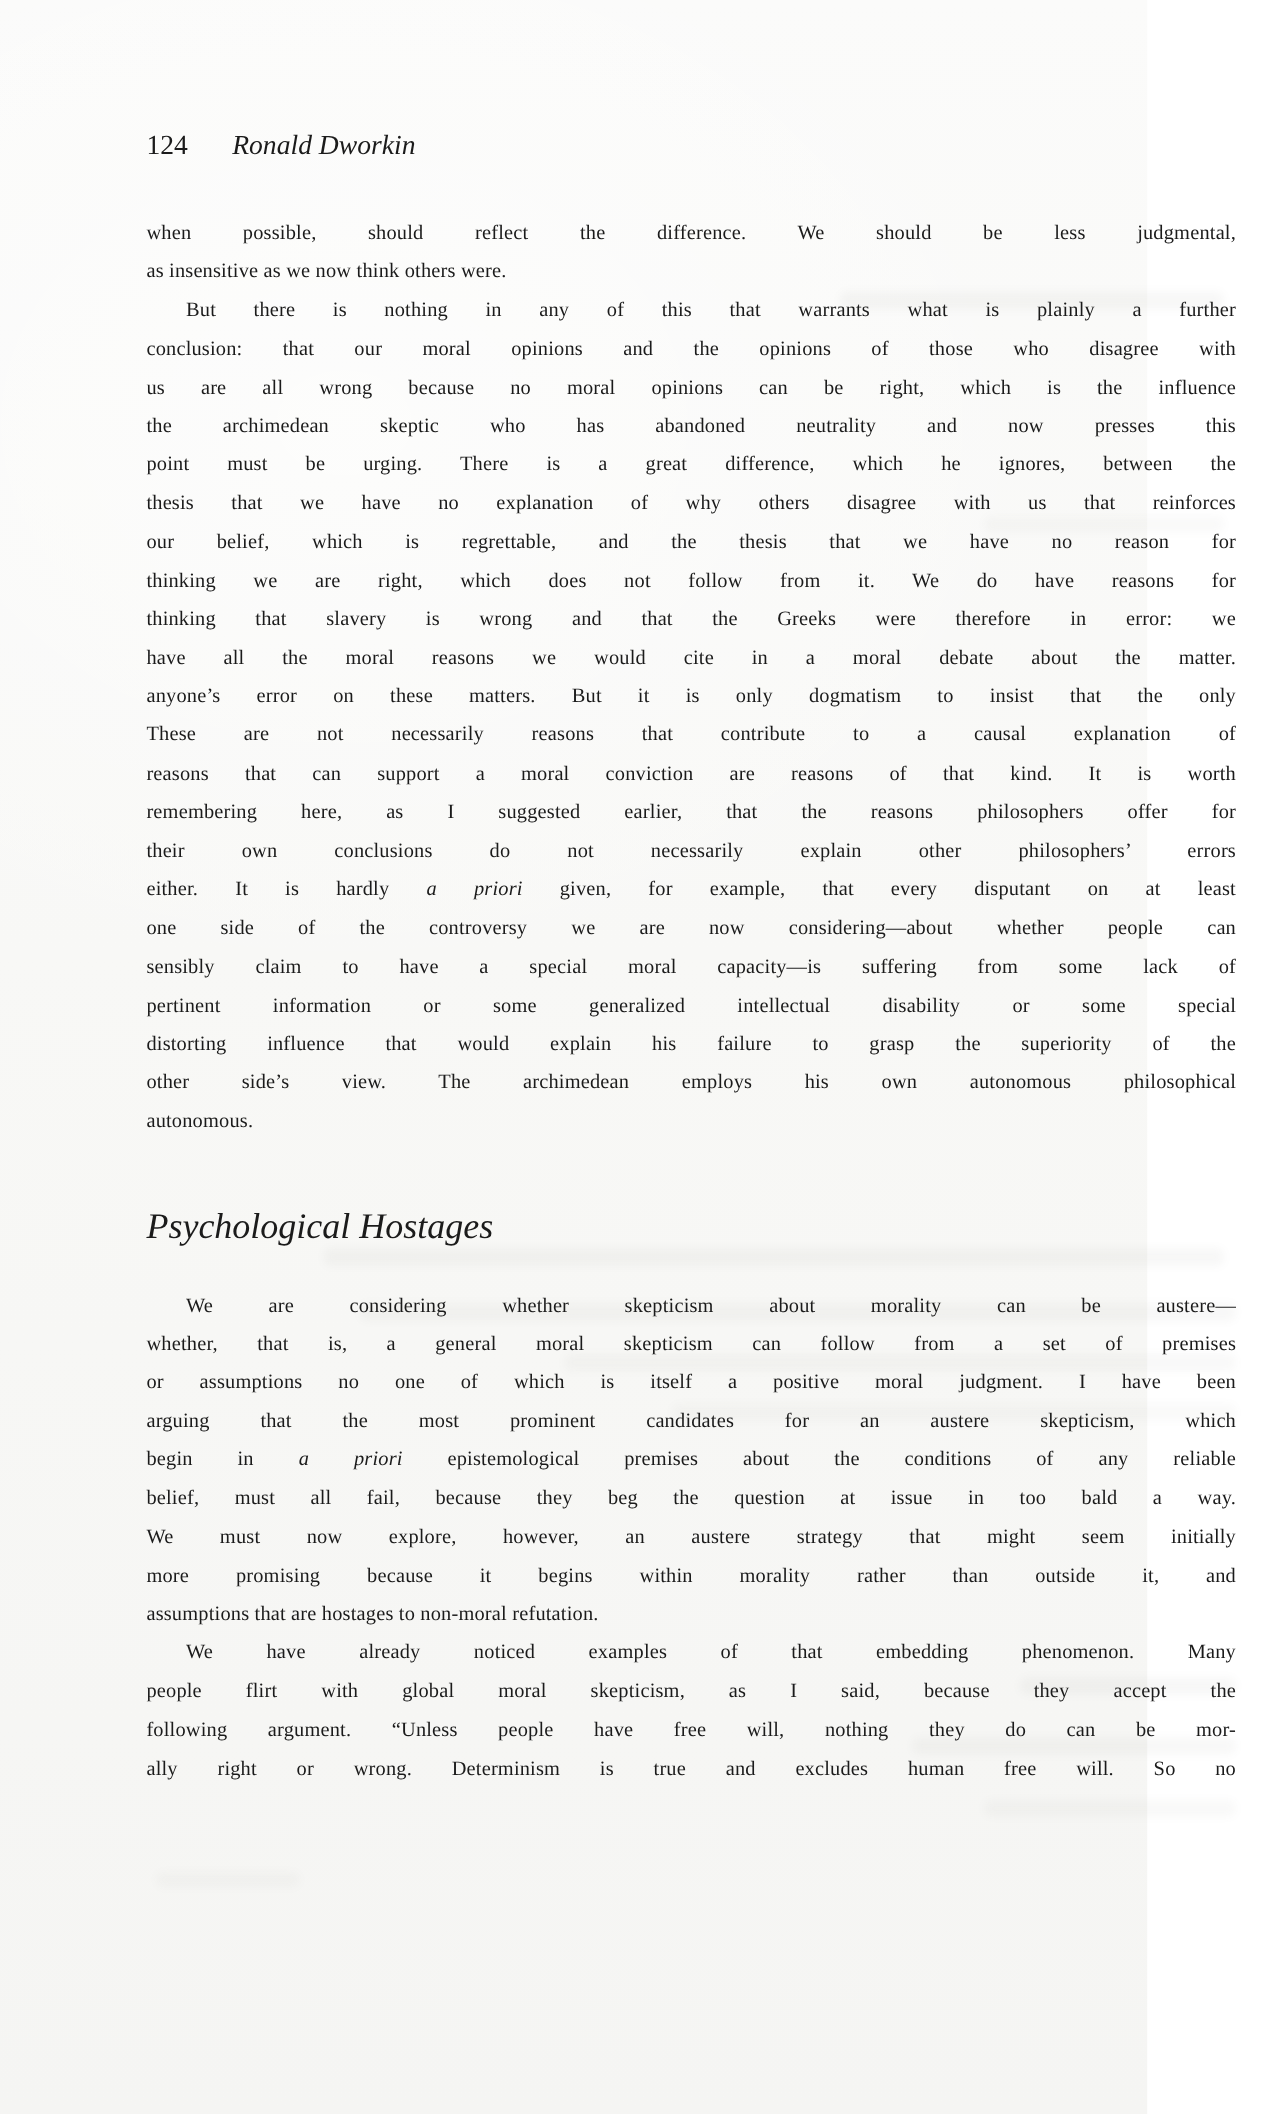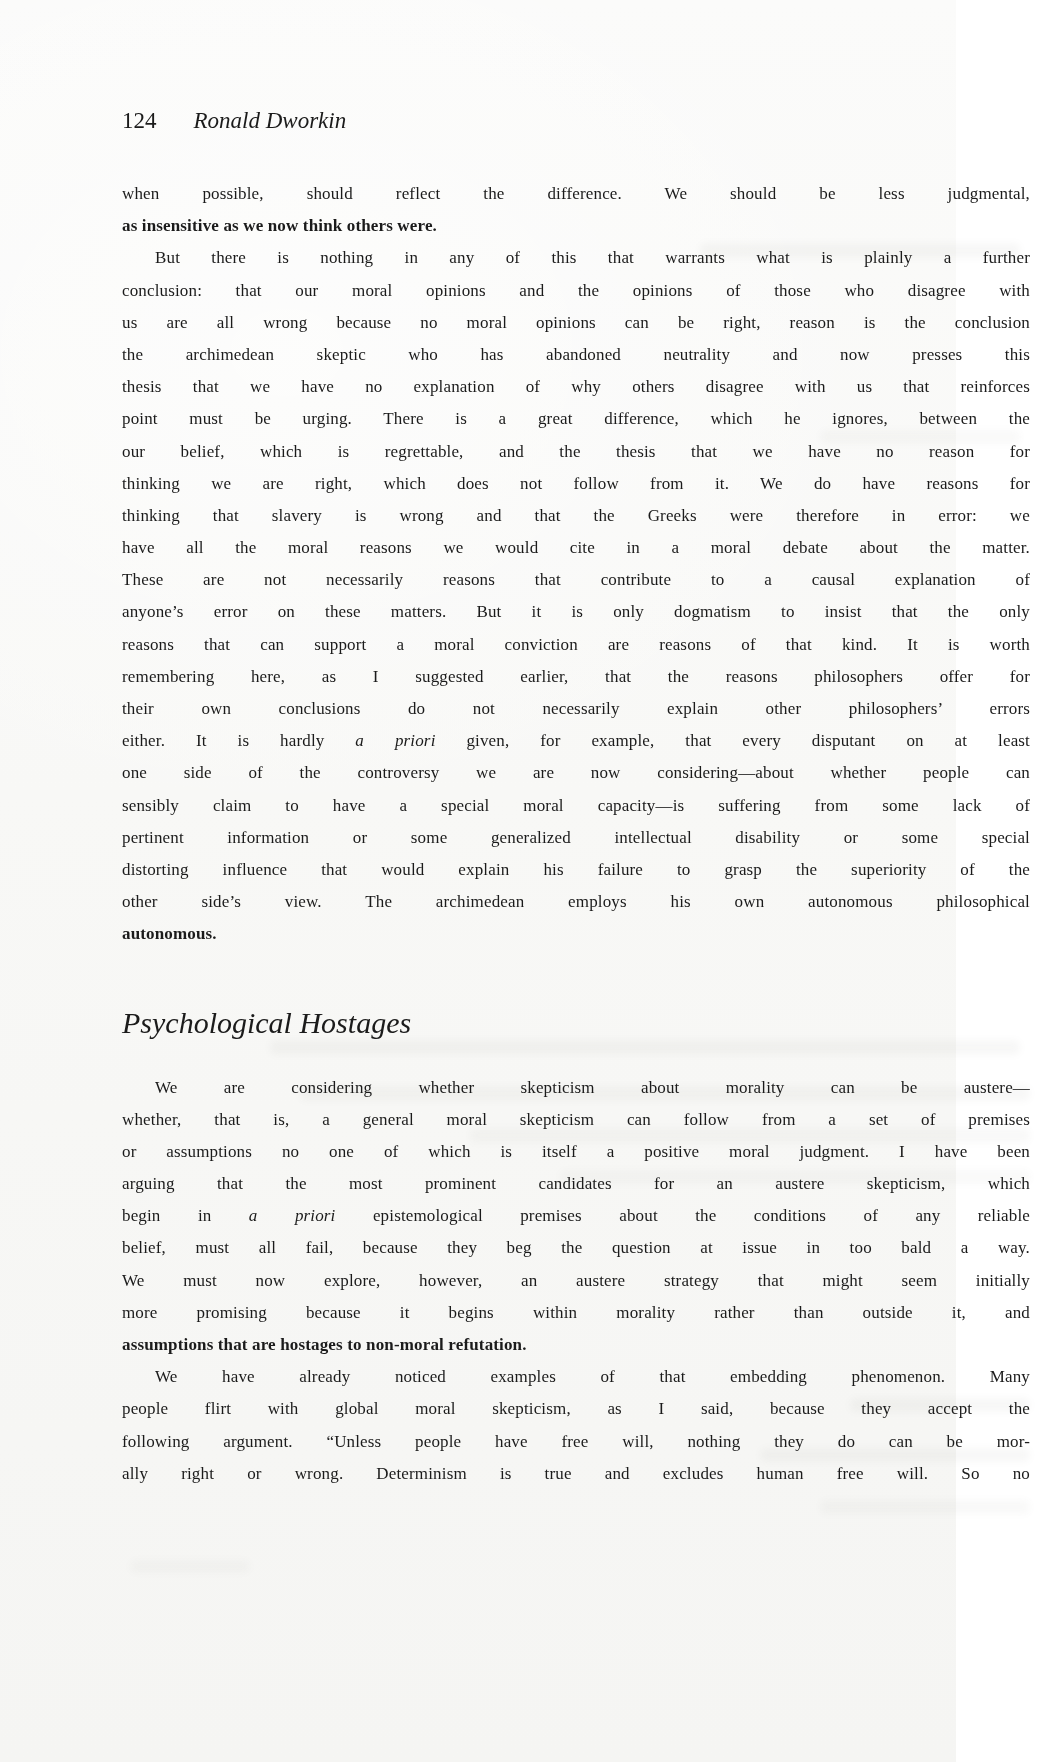--- a/index.html
+++ b/index.html
@@ -48,21 +48,20 @@
   }
   .line {
     text-align: justify;
     text-align-last: justify;
     height: 32.2px;
     overflow: visible;
   }
   .line.no-just {
     text-align: right;
     text-align-last: left;
-    font-weight: bold;
   }
   .indent .line:first-child {
     text-indent: 33px;
   }
   .section-heading {
     font-style: italic;
     font-size: 30px;
     line-height: 32px;
     margin-top: 56px;
     margin-bottom: 33px;
@@ -110,30 +109,30 @@
     </div>
 
     <div class="page-body">
         <div class="para">
           <div class="line">when possible, should reflect the difference. We should be less judgmental,</div>
           <div class="line no-just">as insensitive as we now think others were.</div>
         </div>
         <div class="para indent">
           <div class="line">But there is nothing in any of this that warrants what is plainly a further</div>
           <div class="line">conclusion: that our moral opinions and the opinions of those who disagree with</div>
-          <div class="line">us are all wrong because no moral opinions can be right, reason is the conclusion</div>
+          <div class="line">us are all wrong because no moral opinions can be right, which is the influence</div>
           <div class="line">the archimedean skeptic who has abandoned neutrality and now presses this</div>
+          <div class="line">point must be urging. There is a great difference, which he ignores, between the</div>
           <div class="line">thesis that we have no explanation of why others disagree with us that reinforces</div>
-          <div class="line">point must be urging. There is a great difference, which he ignores, between the</div>
           <div class="line">our belief, which is regrettable, and the thesis that we have no reason for</div>
           <div class="line">thinking we are right, which does not follow from it. We do have reasons for</div>
           <div class="line">thinking that slavery is wrong and that the Greeks were therefore in error: we</div>
           <div class="line">have all the moral reasons we would cite in a moral debate about the matter.</div>
+          <div class="line">anyone’s error on these matters. But it is only dogmatism to insist that the only</div>
           <div class="line">These are not necessarily reasons that contribute to a causal explanation of</div>
-          <div class="line">anyone’s error on these matters. But it is only dogmatism to insist that the only</div>
           <div class="line">reasons that can support a moral conviction are reasons of that kind. It is worth</div>
           <div class="line">remembering here, as I suggested earlier, that the reasons philosophers offer for</div>
           <div class="line">their own conclusions do not necessarily explain other philosophers’ errors</div>
           <div class="line">either. It is hardly <i>a priori</i> given, for example, that every disputant on at least</div>
           <div class="line">one side of the controversy we are now considering—about whether people can</div>
           <div class="line">sensibly claim to have a special moral capacity—is suffering from some lack of</div>
           <div class="line">pertinent information or some generalized intellectual disability or some special</div>
           <div class="line">distorting influence that would explain his failure to grasp the superiority of the</div>
           <div class="line">other side’s view. The archimedean employs his own autonomous philosophical</div>
           <div class="line no-just">autonomous.</div>

